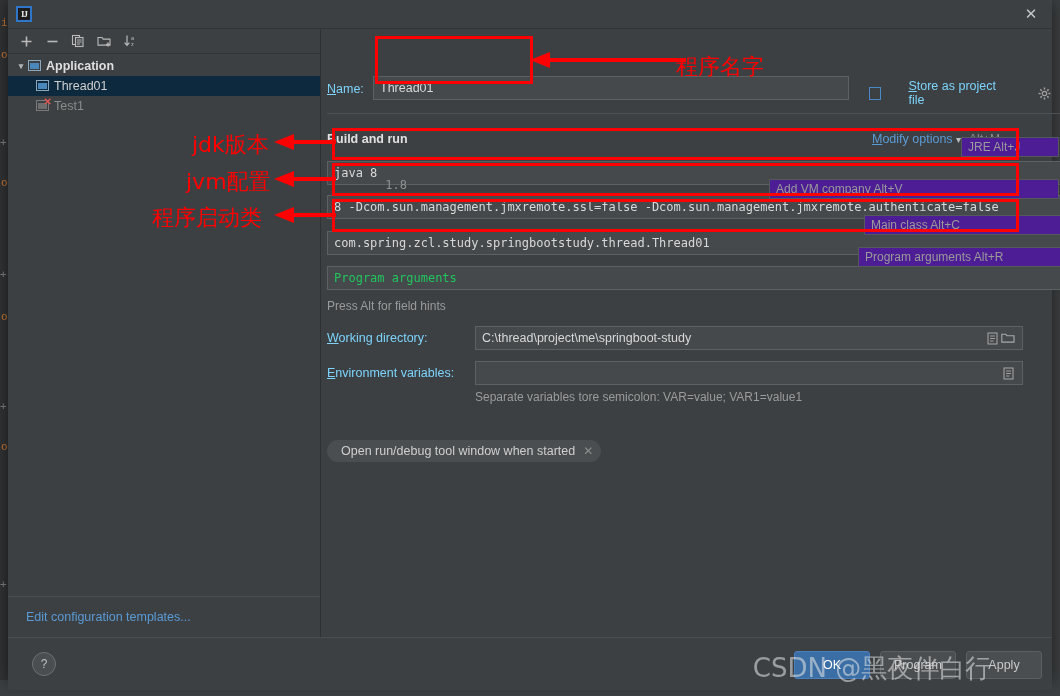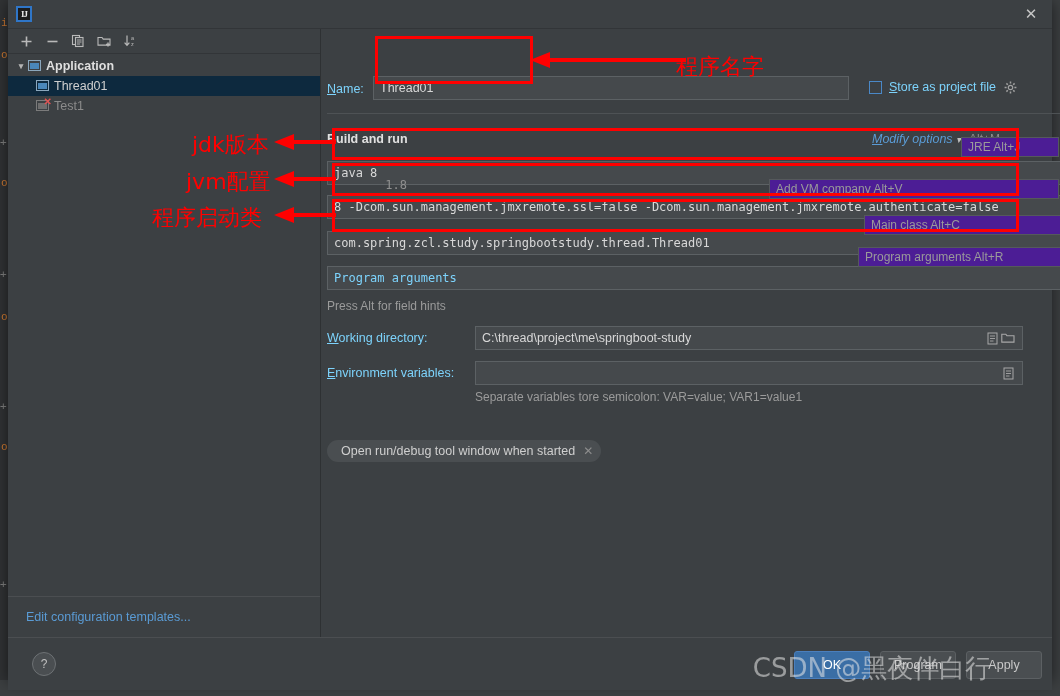--- a/index.html
+++ b/index.html
@@ -229,21 +229,21 @@
     display: flex;
     align-items: center;
     padding: 0 6px;
     font-size: 12.5px;
     color: #d8d8d8;
   }
   .txtfield.mono {
     font-family: "DejaVu Sans Mono", monospace;
     font-size: 12px;
   }
-  .txtfield .ph { color: #7dd3fc; }
+  .txtfield .ph { color: #22c55e; }
   .txtfield .dim { color: #909090; margin-top: 24px; }
 
   .section-title {
     font-size: 12.5px;
     font-weight: bold;
     color: #e0e0e0;
   }
   .divider {
     position: absolute;
     height: 1px;
@@ -483,38 +483,38 @@
 
       <div class="right-pane">
 
         <div class="lbl" style="position:absolute;left:6px;top:53px;">
           <u>N</u><span>ame:</span>
         </div>
         <div class="txtfield" style="position:absolute;left:52px;top:47px;width:476px;">
           <span>Thread01</span>
         </div>
 
-        <div class="row" style="left:548px;top:50px;">
+        <div class="row" style="left:548px;top:50px;gap:20px;">
           <div class="chk-box"></div>
           <span class="lbl">
             <u>S</u><span>tore as project file</span>
           </span>
           <span class="field-icon" style="margin-left:6px;">
             <svg width="13" height="13" viewBox="0 0 13 13">
               <circle cx="6.5" cy="6.5" r="2.2" fill="none" stroke="#a0a0a0" stroke-width="1.2"></circle>
               <path d="M6.5 0.6 v2 M6.5 10.4 v2 M0.6 6.5 h2 M10.4 6.5 h2 M2.4 2.4 l1.4 1.4 M9.2 9.2 l1.4 1.4 M10.6 2.4 l-1.4 1.4 M3.8 9.2 l-1.4 1.4" stroke="#a0a0a0" stroke-width="1.5"></path>
             </svg>
           </span>
         </div>
 
         <div class="divider" style="left:6px;top:84px;width:1010px;"></div>
 
         <div class="section-title" style="position:absolute;left:6px;top:103px;">Build and run</div>
 
-        <div class="modify-options" style="position:absolute;left:551px;top:103px;font-style:italic;">
+        <div class="modify-options" style="position:absolute;left:551px;top:103px;">
           <u>M</u><span>odify options</span>
           <span style="color:#bcbcbc;font-size:10px;"> ▾</span>
         </div>
         <div style="position:absolute;left:648px;top:103px;color:#8d8d8d;font-size:12px;">Alt+M</div>
 
         <div class="txtfield mono" style="position:absolute;left:6px;top:132px;width:1010px;">
           <span>java 8</span>
           <span class="dim" style="margin-left:8px;">1.8</span>
           <span style="flex:1"></span>
 

